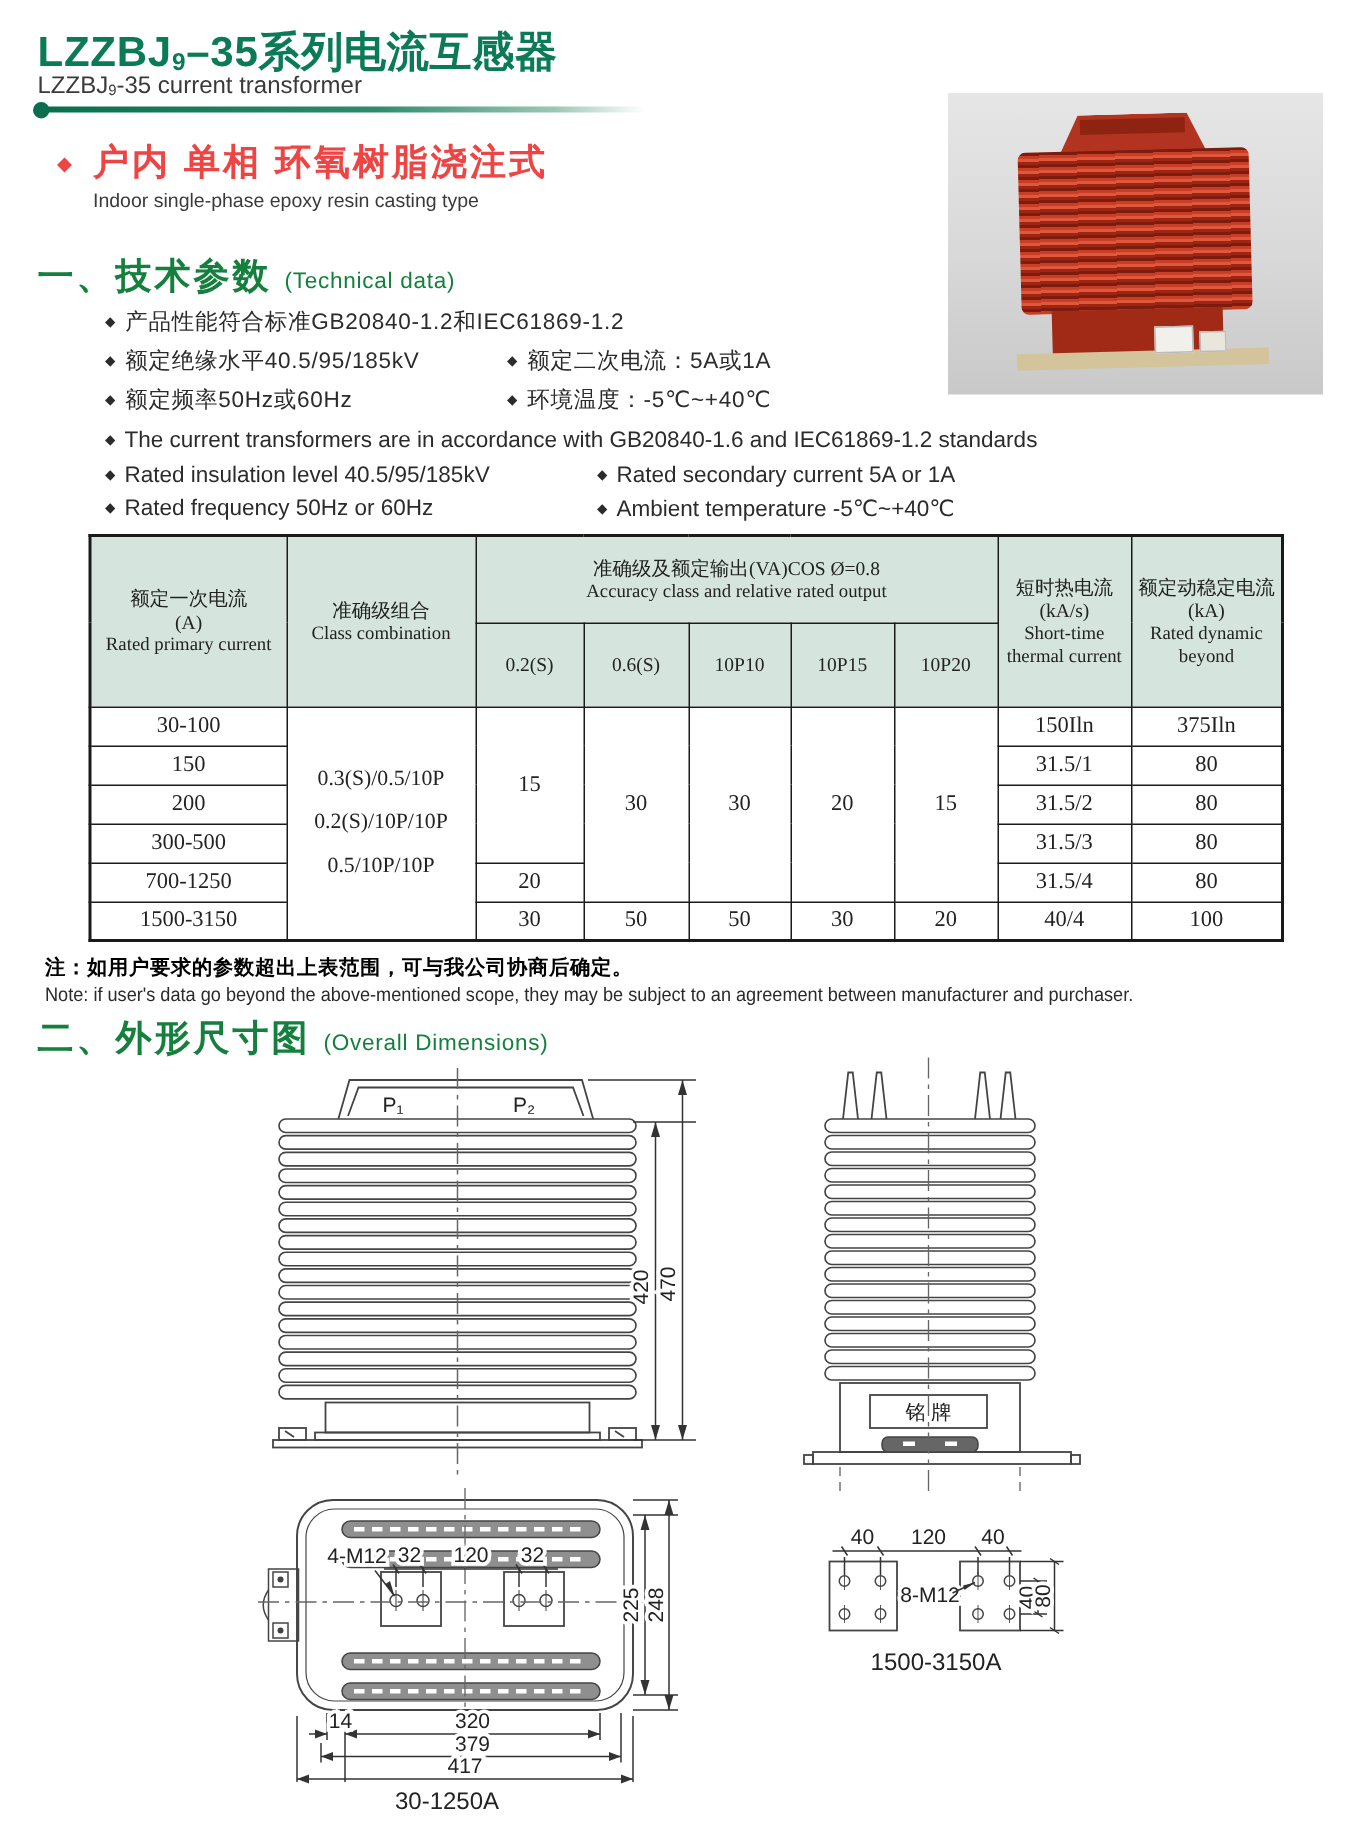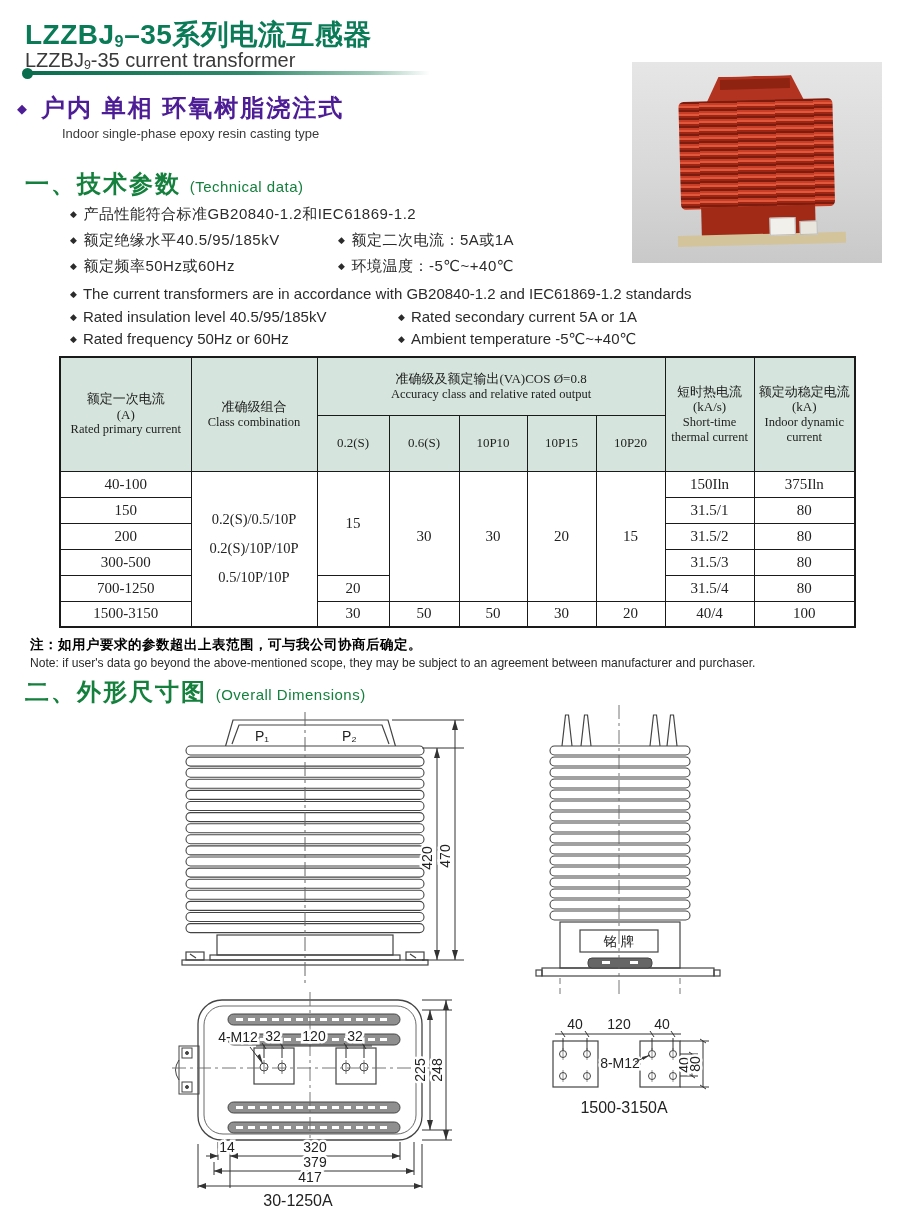--- a/index.html
+++ b/index.html
@@ -7,27 +7,27 @@
   #page {
     position:relative; width:900px; height:1218px; background:#fff;
     font-family:"Liberation Sans","DejaVu Sans",sans-serif; color:#222;
     overflow:hidden;
   }
   .abs { position:absolute; }
 
   
   .title { left:25px; top:16px; font-size:28px; font-weight:bold; color:#0b7b57; letter-spacing:0.5px; }
   .title .sub9 { font-size:0.58em; vertical-align:-0.18em; }
-  .subtitle { left:25px; top:49px; font-size:20px; color:#3a3a3a; }
+  .subtitle { left:25px; top:49px; font-size:16px; color:#3a3a3a; }
   .subtitle .sub9 { font-size:0.62em; vertical-align:-0.15em; }
   .divider-dot { left:22px; top:68px; width:11px; height:11px; border-radius:50%; background:#0a6e4e; }
   .divider-line { left:30px; top:71px; width:400px; height:4px;
     background:linear-gradient(90deg,#0a6e4e 0%,#2e8b6b 55%,#9cc7b6 85%,rgba(255,255,255,0) 100%); }
 
-  .prod-head { left:17px; top:92px; font-size:24px; color:#4c1d95; font-weight:bold; letter-spacing:2px; }
+  .prod-head { left:38px; top:92px; font-size:24px; color:#ef4444; font-weight:bold; letter-spacing:2px; }
   .prod-head .dia { font-size:13px; vertical-align:0.25em; margin-right:14px; letter-spacing:0; }
   .prod-head-en { left:62px; top:126px; font-size:13px; color:#3a3a3a; }
 
   
   .photo { left:632px; top:62px; width:250px; height:201px;
     background:linear-gradient(180deg,#e6e6e6 0%,#d8d8d8 55%,#c9c9c9 100%); overflow:hidden; }
   .ct-unit { position:absolute; left:48px; top:14px; width:154px; height:176px; transform:rotate(-1.5deg); }
   .ct-cap { position:absolute; left:28px; top:0; width:98px; height:26px; background:#b23420;
     clip-path:polygon(0 100%,13% 0,87% 0,100% 100%); }
   .ct-cap-top { position:absolute; left:42px; top:3px; width:70px; height:10px; background:#8f2312; }
@@ -95,21 +95,21 @@
     </div>
   </div>
 
   <div class="abs sec-head sec1"><span>一、技术参数</span> <span class="en">(Technical data)</span></div>
 
   <div class="abs bullet zh" style="left:70px;top:205px"><span class="dia">◆</span><span>产品性能符合标准GB20840-1.2和IEC61869-1.2</span></div>
   <div class="abs bullet zh" style="left:70px;top:231px"><span class="dia">◆</span><span>额定绝缘水平40.5/95/185kV</span></div>
   <div class="abs bullet zh" style="left:338px;top:231px"><span class="dia">◆</span><span>额定二次电流：5A或1A</span></div>
   <div class="abs bullet zh" style="left:70px;top:257px"><span class="dia">◆</span><span>额定频率50Hz或60Hz</span></div>
   <div class="abs bullet zh" style="left:338px;top:257px"><span class="dia">◆</span><span>环境温度：-5℃~+40℃</span></div>
-  <div class="abs bullet" style="left:70px;top:285px"><span class="dia">◆</span><span>The current transformers are in accordance with GB20840-1.2 and IEC61869-1.2 standards</span></div>
+  <div class="abs bullet" style="left:70px;top:285px"><span class="dia">◆</span><span>The current transformers are in accordance with GB20840-1.6 and IEC61869-1.2 standards</span></div>
   <div class="abs bullet" style="left:70px;top:308px"><span class="dia">◆</span><span>Rated  insulation level 40.5/95/185kV</span></div>
   <div class="abs bullet" style="left:398px;top:308px"><span class="dia">◆</span><span>Rated  secondary current 5A or 1A</span></div>
   <div class="abs bullet" style="left:70px;top:330px"><span class="dia">◆</span><span>Rated  frequency 50Hz or 60Hz</span></div>
   <div class="abs bullet" style="left:398px;top:330px"><span class="dia">◆</span><span>Ambient temperature  -5℃~+40℃</span></div>
 
   <table class="spec">
     <colgroup>
         <col style="width:131px">
         <col style="width:126px">
         <col style="width:72px">
@@ -119,33 +119,33 @@
         <col style="width:69px">
         <col style="width:89px">
         <col style="width:101px">
       </colgroup>
     <tbody>
         <tr class="hdr1">
       <th rowspan="2"><span>额定一次电流</span><br><span>(A)</span><span class="en">Rated  primary current</span></th>
       <th rowspan="2"><span>准确级组合</span><span class="en">Class combination</span></th>
       <th colspan="5"><span>准确级及额定输出(VA)COS Ø=0.8</span><span class="en">Accuracy class and relative rated output</span></th>
       <th rowspan="2"><span>短时热电流(kA/s)</span><span class="en">Short-time thermal current</span></th>
-      <th rowspan="2"><span>额定动稳定电流</span><br><span>(kA)</span><span class="en">Indoor dynamic current</span></th>
+      <th rowspan="2"><span>额定动稳定电流</span><br><span>(kA)</span><span class="en">Rated dynamic beyond</span></th>
     </tr>
     <tr class="hdr2">
       <th>0.2(S)</th>
       <th>0.6(S)</th>
       <th>10P10</th>
       <th>10P15</th>
       <th>10P20</th>
     </tr>
     <tr class="body">
-      <td>40-100</td>
+      <td>30-100</td>
       <td rowspan="6" class="classcomb">
-        <div>0.2(S)/0.5/10P</div>
+        <div>0.3(S)/0.5/10P</div>
         <div>0.2(S)/10P/10P</div>
         <div>0.5/10P/10P</div>
       </td>
       <td rowspan="4">15</td>
       <td rowspan="5">30</td>
       <td rowspan="5">30</td>
       <td rowspan="5">20</td>
       <td rowspan="5">15</td>
       <td>150Iln</td>
       <td>375Iln</td>

